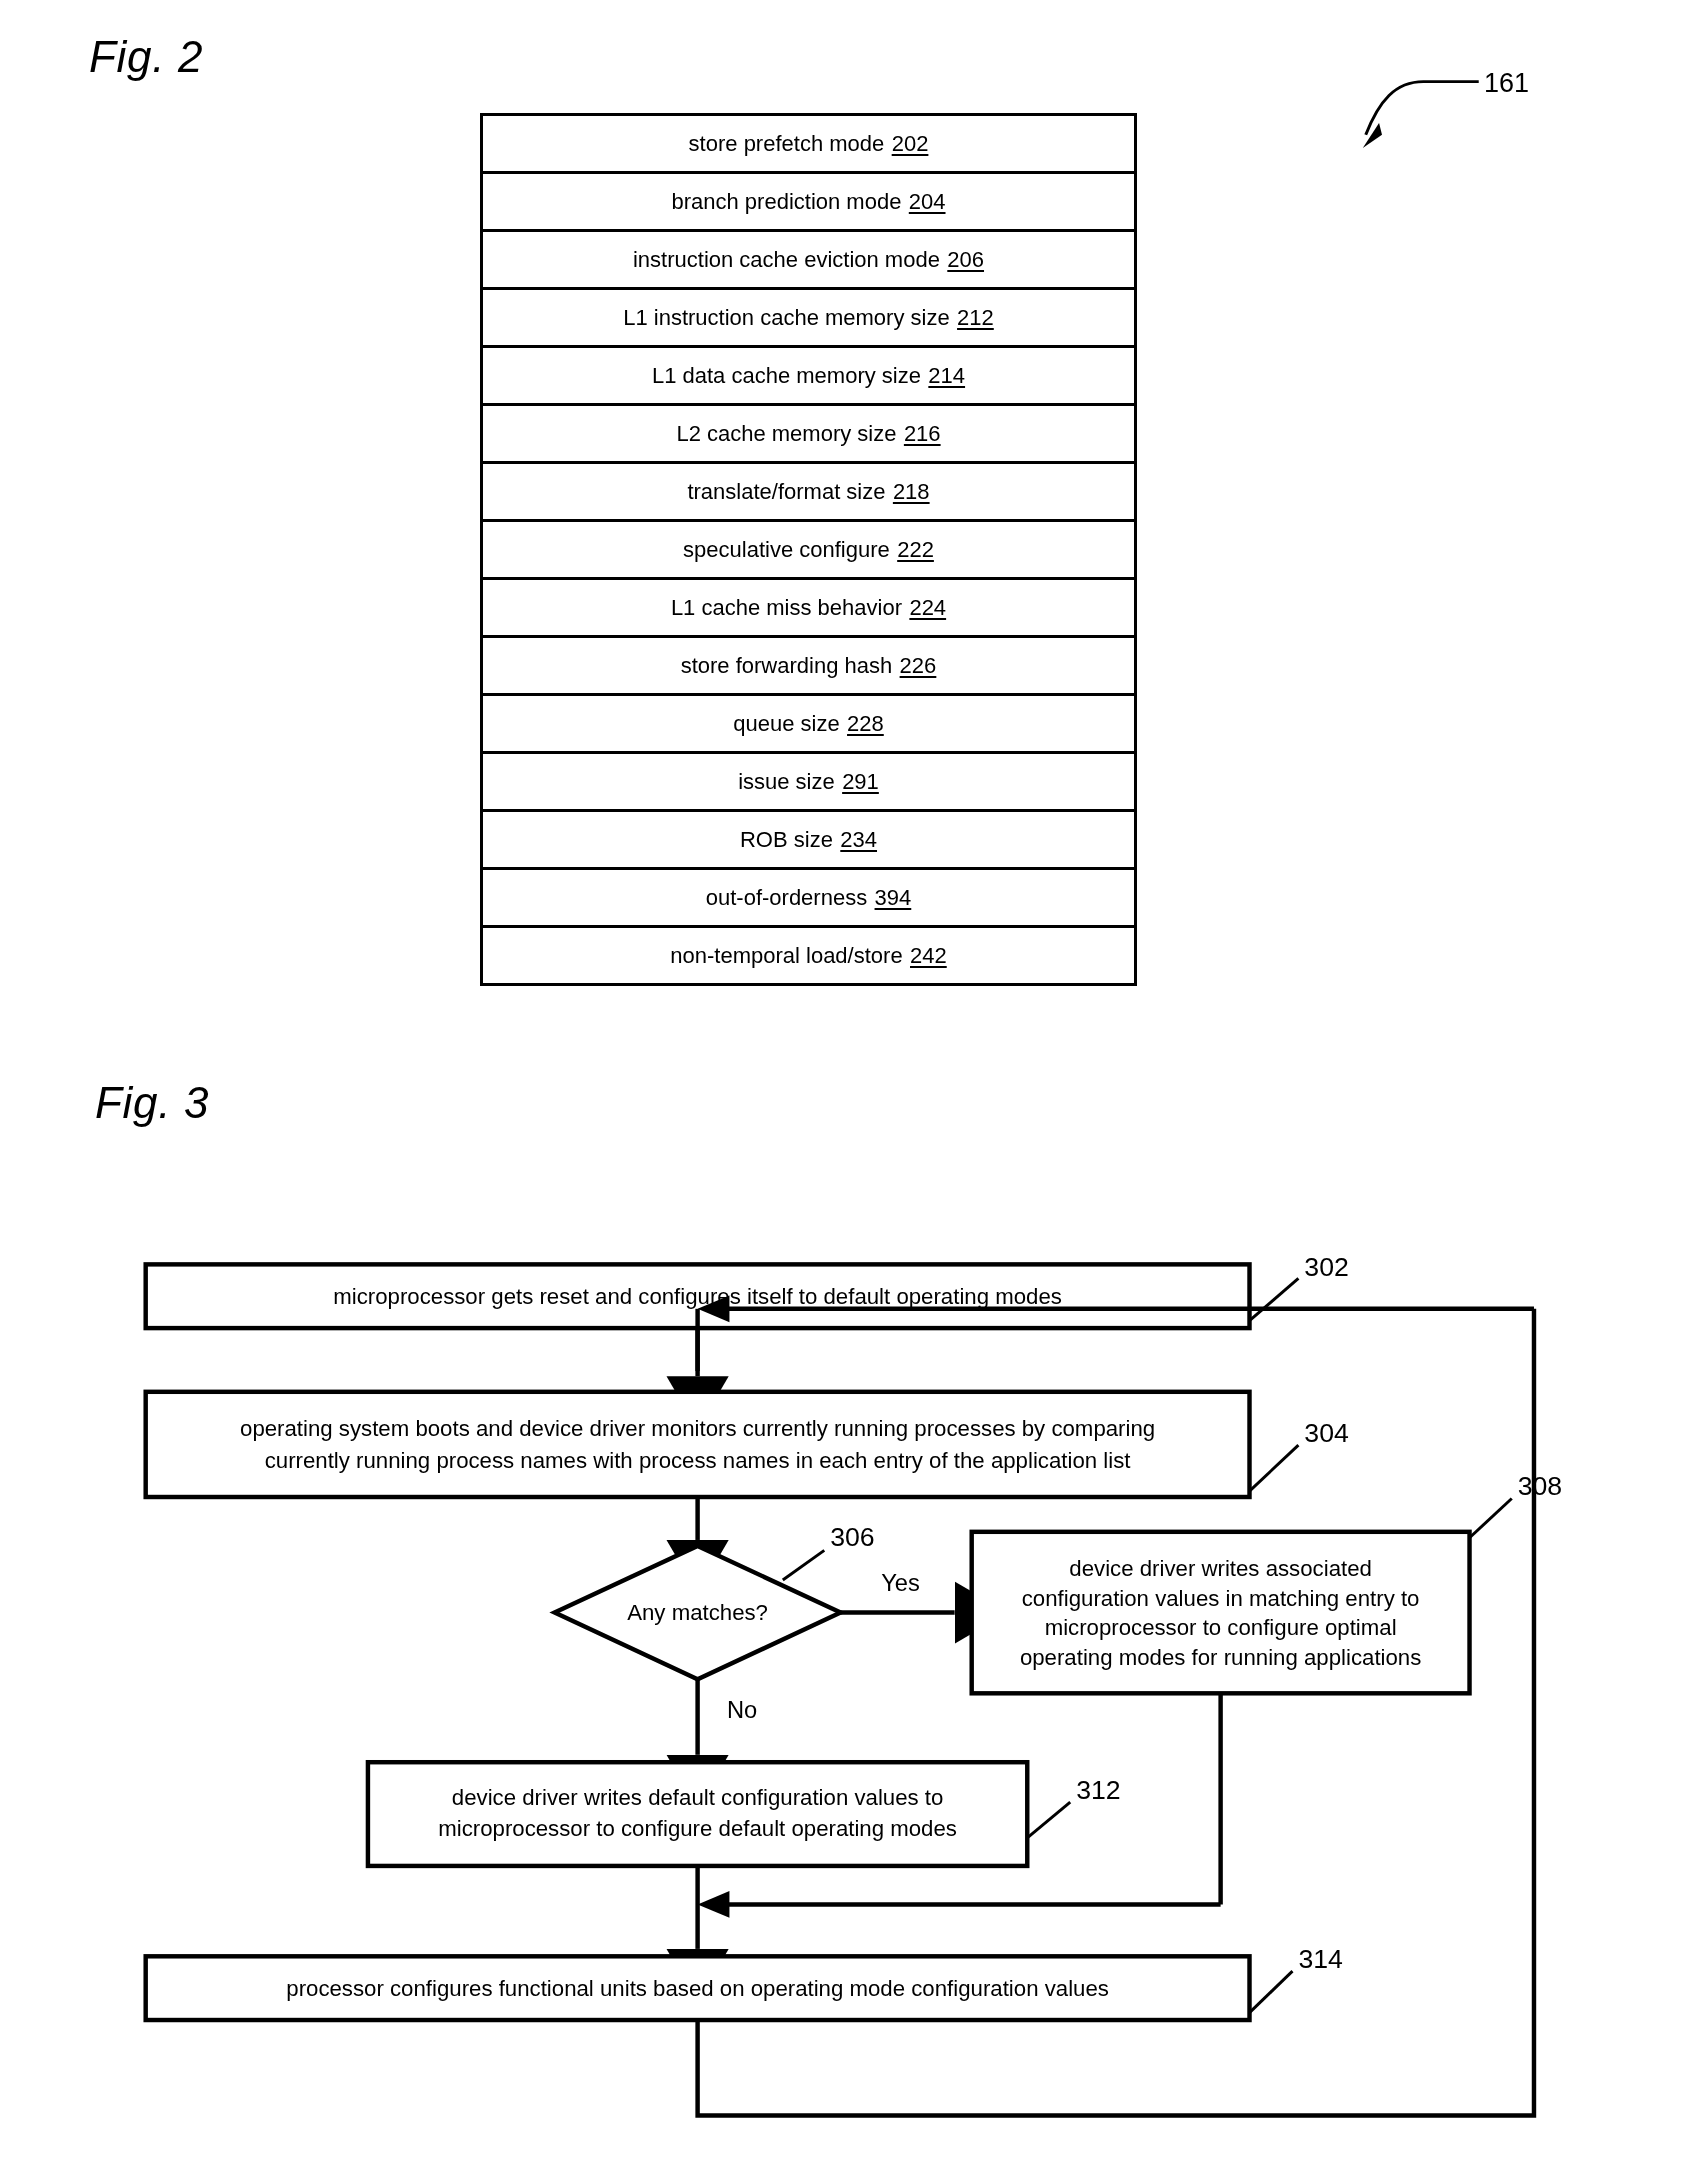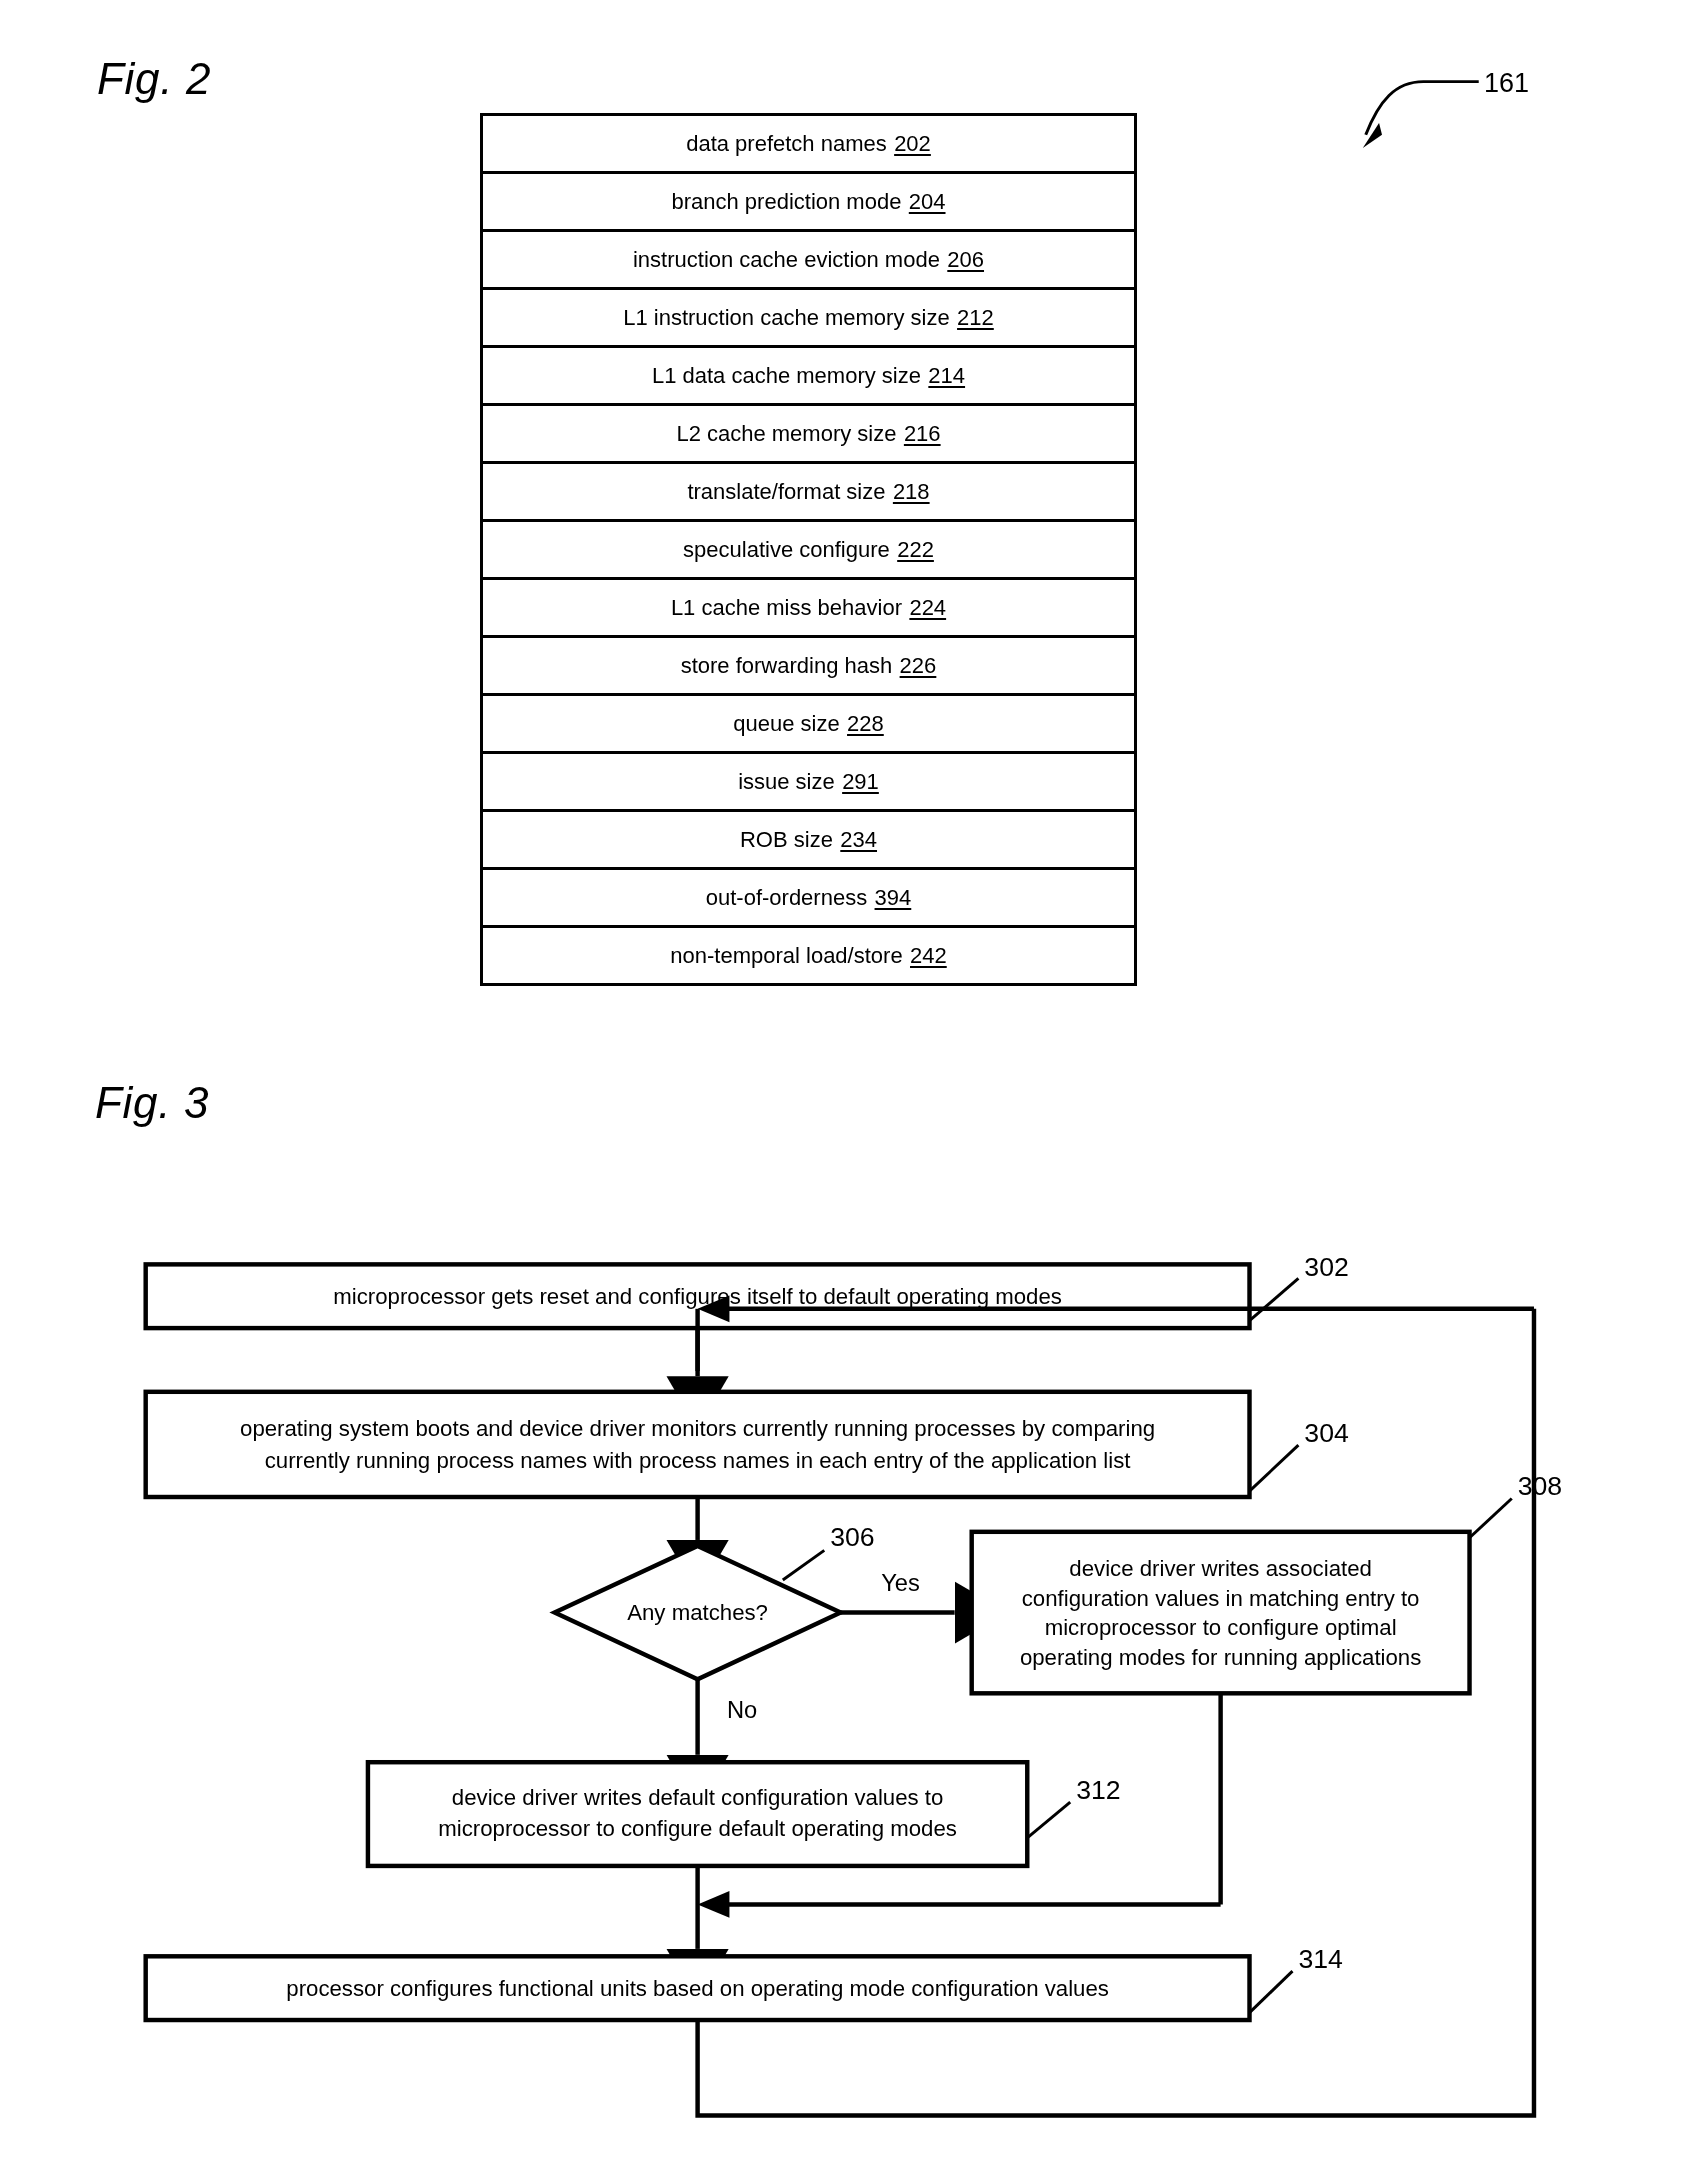--- a/index.html
+++ b/index.html
@@ -24,21 +24,21 @@
   .fig-label {
     position: absolute;
     font-family: "Liberation Sans", sans-serif;
     font-style: italic;
     font-size: 44px;
     font-weight: 400;
     letter-spacing: 0.7px;
     color: #000;
     white-space: nowrap;
   }
-  #fig2-label { left: 89px; top: 54px; margin-left: 8px; }
+  #fig2-label { left: 89px; top: 32px; }
   #fig3-label { left: 95px; top: 1078px; }
 
   
   #fig2-table {
     position: absolute;
     left: 480px;
     top: 113px;
     width: 657px;
     border-collapse: collapse;
     border: 3.7px solid #000;
@@ -136,21 +136,21 @@
 </head>
 <body>
 
 <div id="page">
 
   <div class="fig-label" id="fig2-label">Fig. 2</div>
 
   <table id="fig2-table">
     <tbody id="fig2-rows">
         <tr>
-          <td><span class="row-text">data prefetch names</span><span class="row-ref">202</span></td>
+          <td><span class="row-text">store prefetch mode</span><span class="row-ref">202</span></td>
         </tr>
         <tr>
           <td><span class="row-text">branch prediction mode</span><span class="row-ref">204</span></td>
         </tr>
         <tr>
           <td><span class="row-text">instruction cache eviction mode</span><span class="row-ref">206</span></td>
         </tr>
         <tr>
           <td><span class="row-text">L1 instruction cache memory size</span><span class="row-ref">212</span></td>
         </tr>

